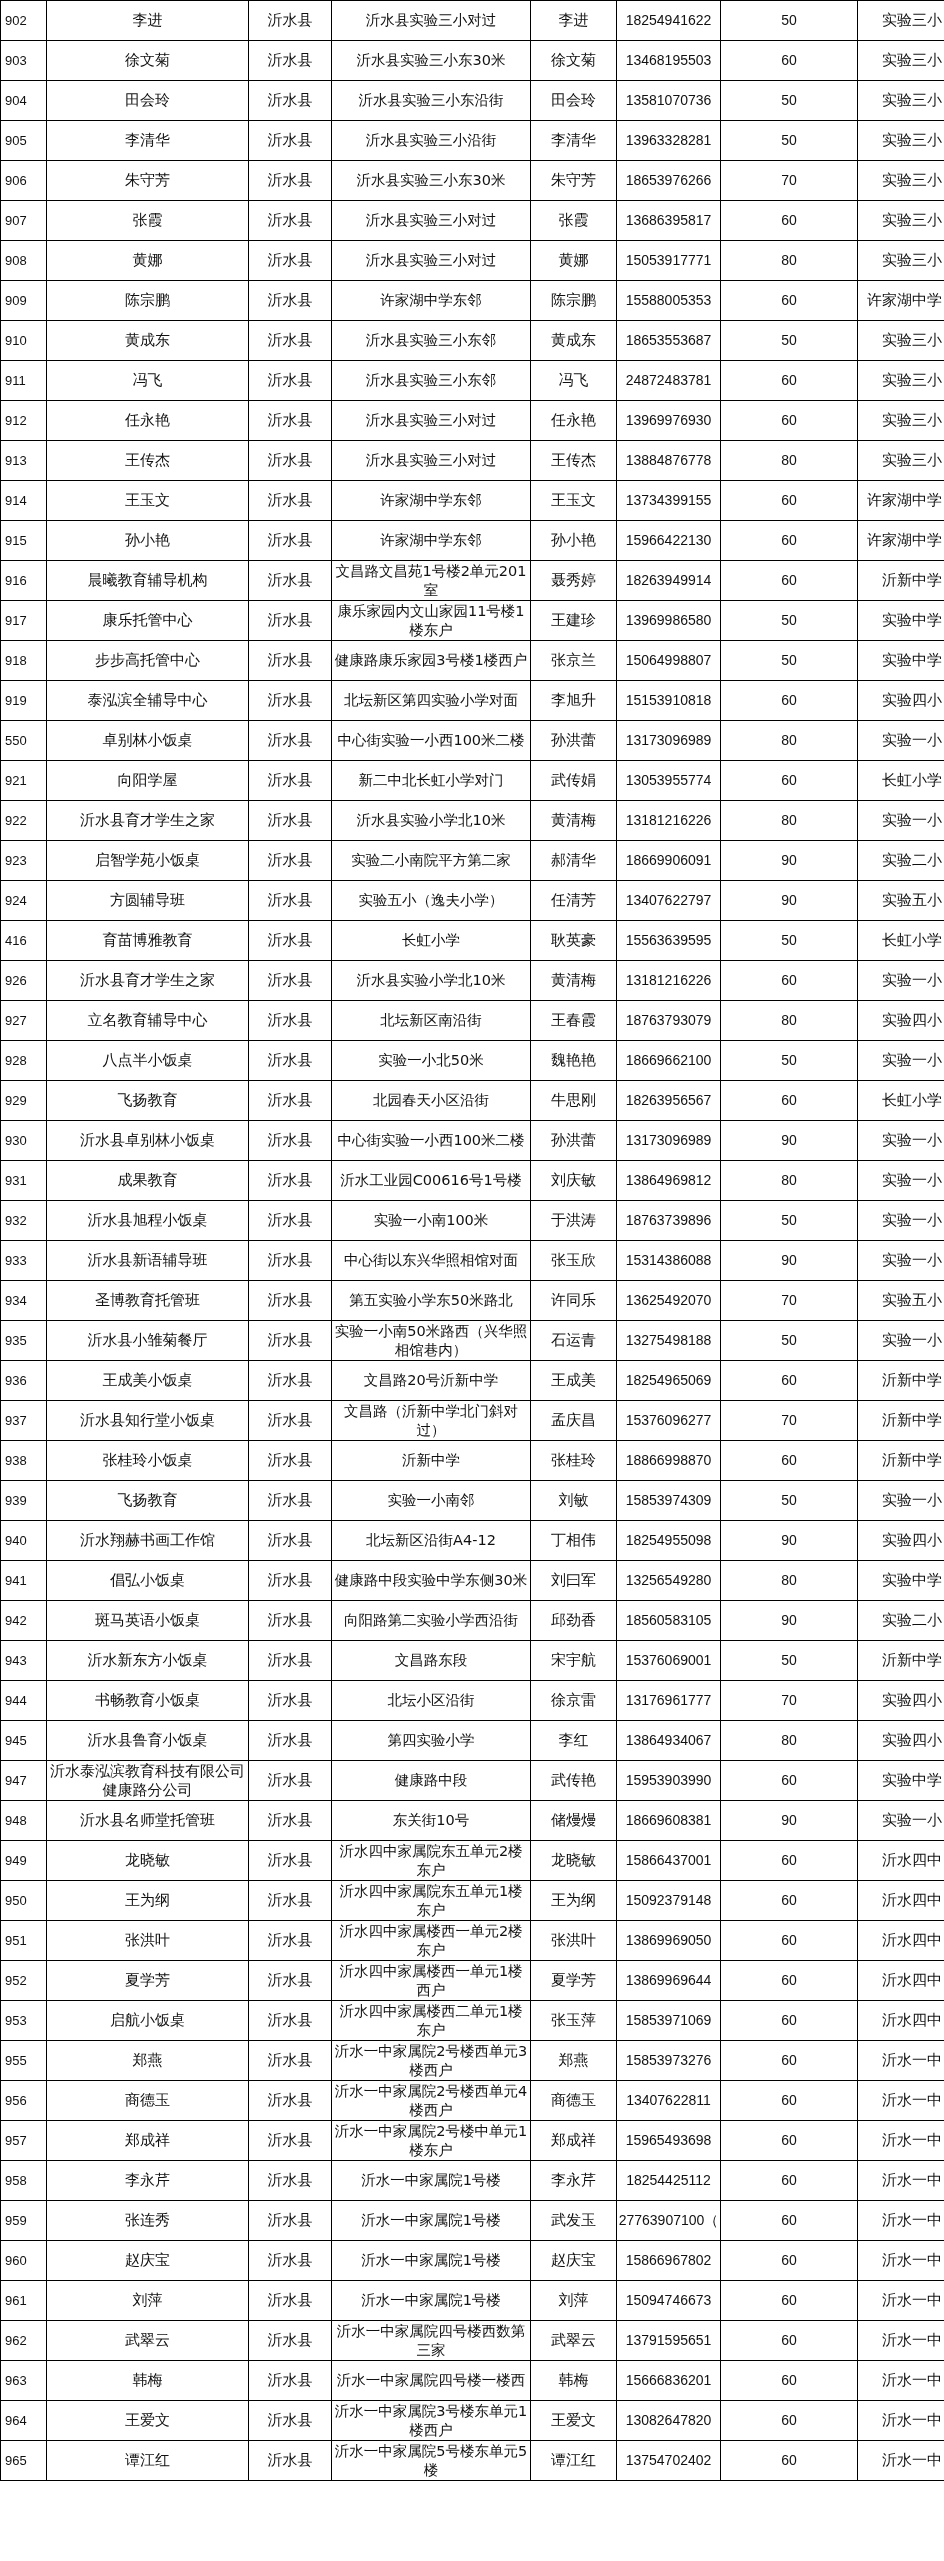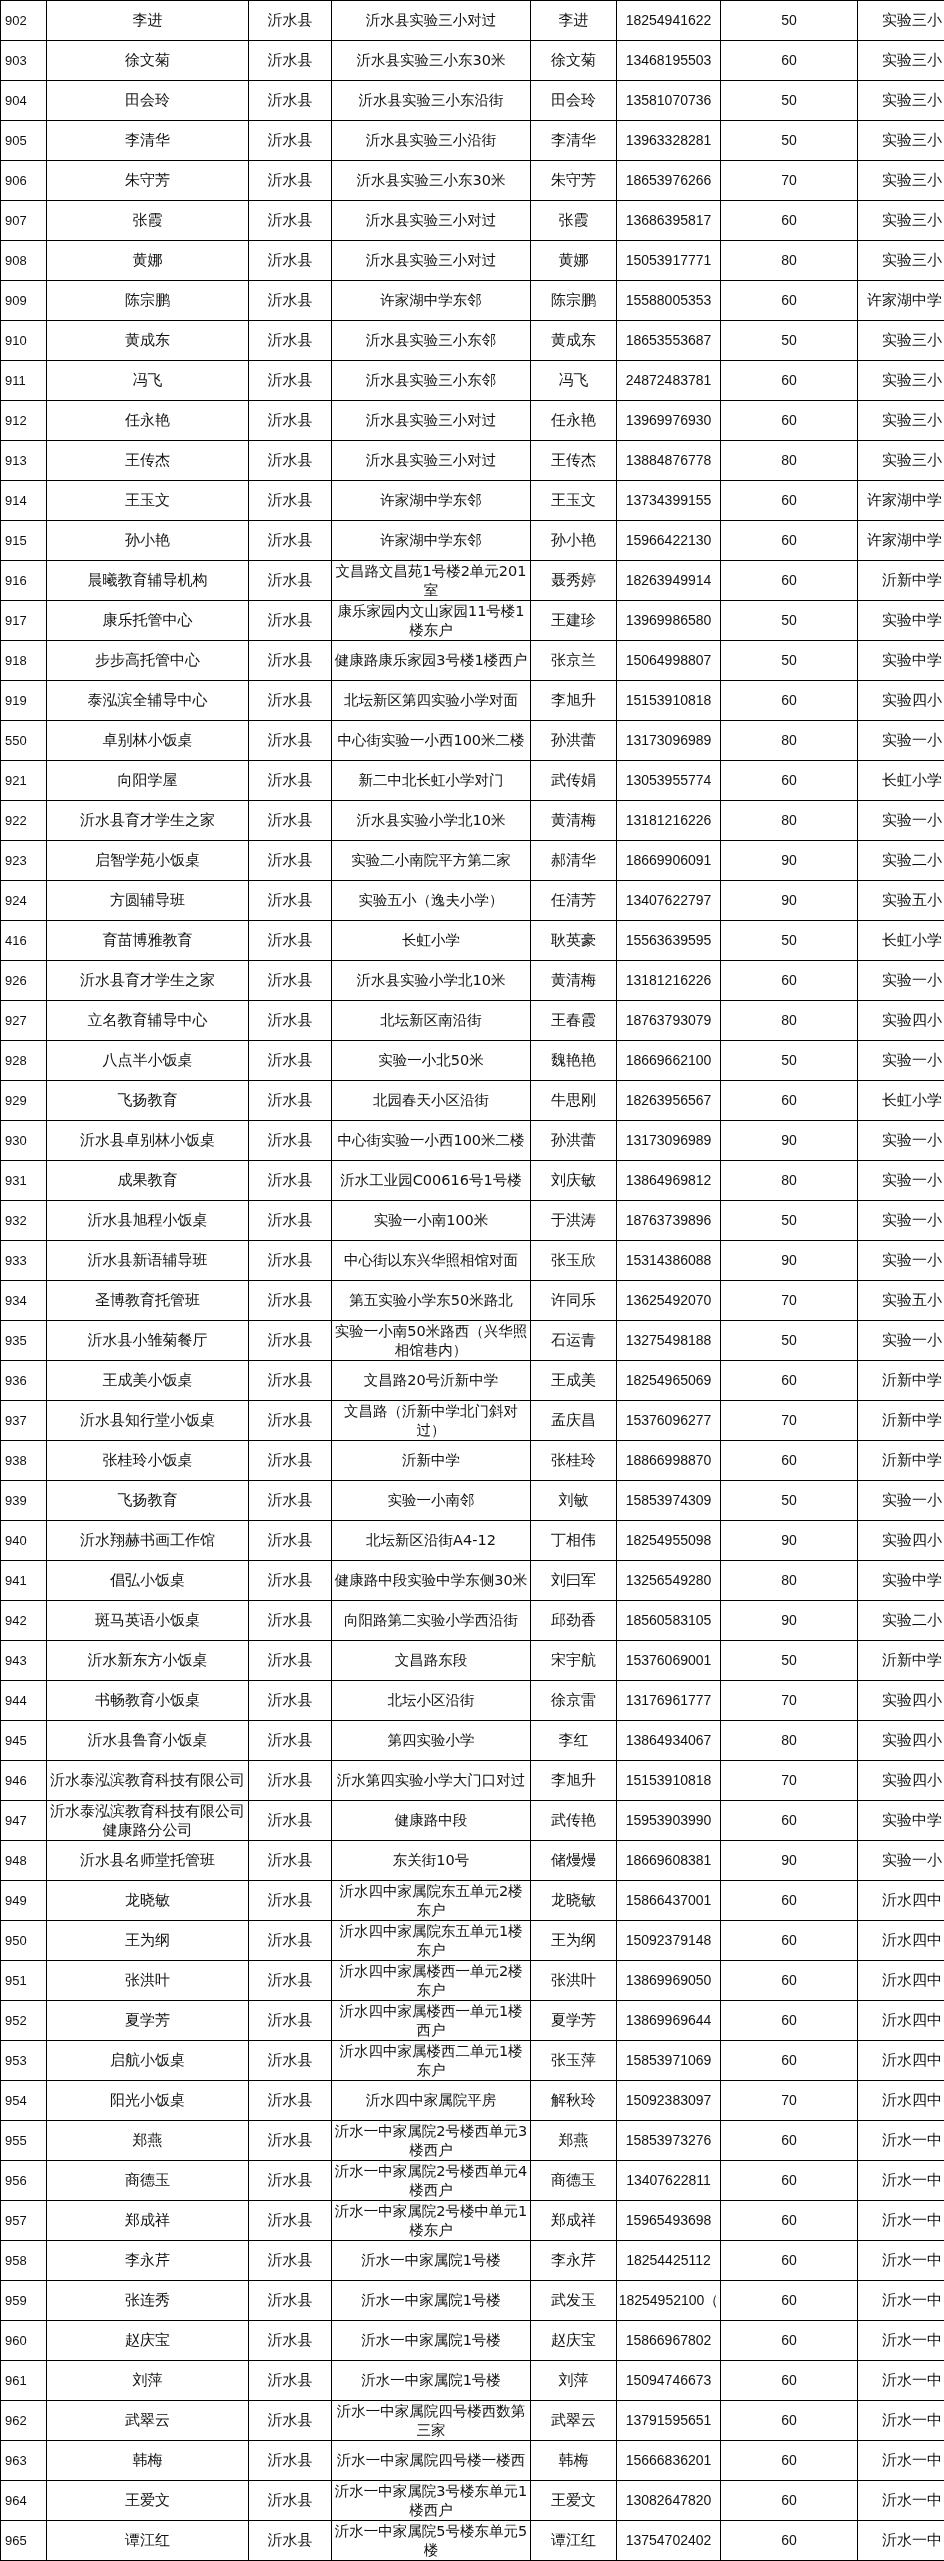--- a/index.html
+++ b/index.html
@@ -463,30 +463,20 @@
         <td class="num">945</td>
         <td class="name">沂水县鲁育小饭桌</td>
         <td class="county">沂水县</td>
         <td class="addr">第四实验小学</td>
         <td class="contact">李红</td>
         <td class="phone">13864934067</td>
         <td class="fee">80</td>
         <td class="school">实验四小</td>
       </tr>
       <tr>
-        <td class="num">946</td>
-        <td class="name">沂水泰泓滨教育科技有限公司</td>
-        <td class="county">沂水县</td>
-        <td class="addr">沂水第四实验小学大门口对过</td>
-        <td class="contact">李旭升</td>
-        <td class="phone">15153910818</td>
-        <td class="fee">70</td>
-        <td class="school">实验四小</td>
-      </tr>
-      <tr>
         <td class="num">947</td>
         <td class="name">沂水泰泓滨教育科技有限公司健康路分公司</td>
         <td class="county">沂水县</td>
         <td class="addr">健康路中段</td>
         <td class="contact">武传艳</td>
         <td class="phone">15953903990</td>
         <td class="fee">60</td>
         <td class="school">实验中学</td>
       </tr>
       <tr>
@@ -543,30 +533,20 @@
         <td class="num">953</td>
         <td class="name">启航小饭桌</td>
         <td class="county">沂水县</td>
         <td class="addr">沂水四中家属楼西二单元1楼东户</td>
         <td class="contact">张玉萍</td>
         <td class="phone">15853971069</td>
         <td class="fee">60</td>
         <td class="school">沂水四中</td>
       </tr>
       <tr>
-        <td class="num">954</td>
-        <td class="name">阳光小饭桌</td>
-        <td class="county">沂水县</td>
-        <td class="addr">沂水四中家属院平房</td>
-        <td class="contact">解秋玲</td>
-        <td class="phone">15092383097</td>
-        <td class="fee">70</td>
-        <td class="school">沂水四中</td>
-      </tr>
-      <tr>
         <td class="num">955</td>
         <td class="name">郑燕</td>
         <td class="county">沂水县</td>
         <td class="addr">沂水一中家属院2号楼西单元3楼西户</td>
         <td class="contact">郑燕</td>
         <td class="phone">15853973276</td>
         <td class="fee">60</td>
         <td class="school">沂水一中</td>
       </tr>
       <tr>
@@ -598,21 +578,21 @@
         <td class="phone">18254425112</td>
         <td class="fee">60</td>
         <td class="school">沂水一中</td>
       </tr>
       <tr>
         <td class="num">959</td>
         <td class="name">张连秀</td>
         <td class="county">沂水县</td>
         <td class="addr">沂水一中家属院1号楼</td>
         <td class="contact">武发玉</td>
-        <td class="phone">18254952100（</td>
+        <td class="phone">27763907100（</td>
         <td class="fee">60</td>
         <td class="school">沂水一中</td>
       </tr>
       <tr>
         <td class="num">960</td>
         <td class="name">赵庆宝</td>
         <td class="county">沂水县</td>
         <td class="addr">沂水一中家属院1号楼</td>
         <td class="contact">赵庆宝</td>
         <td class="phone">15866967802</td>

